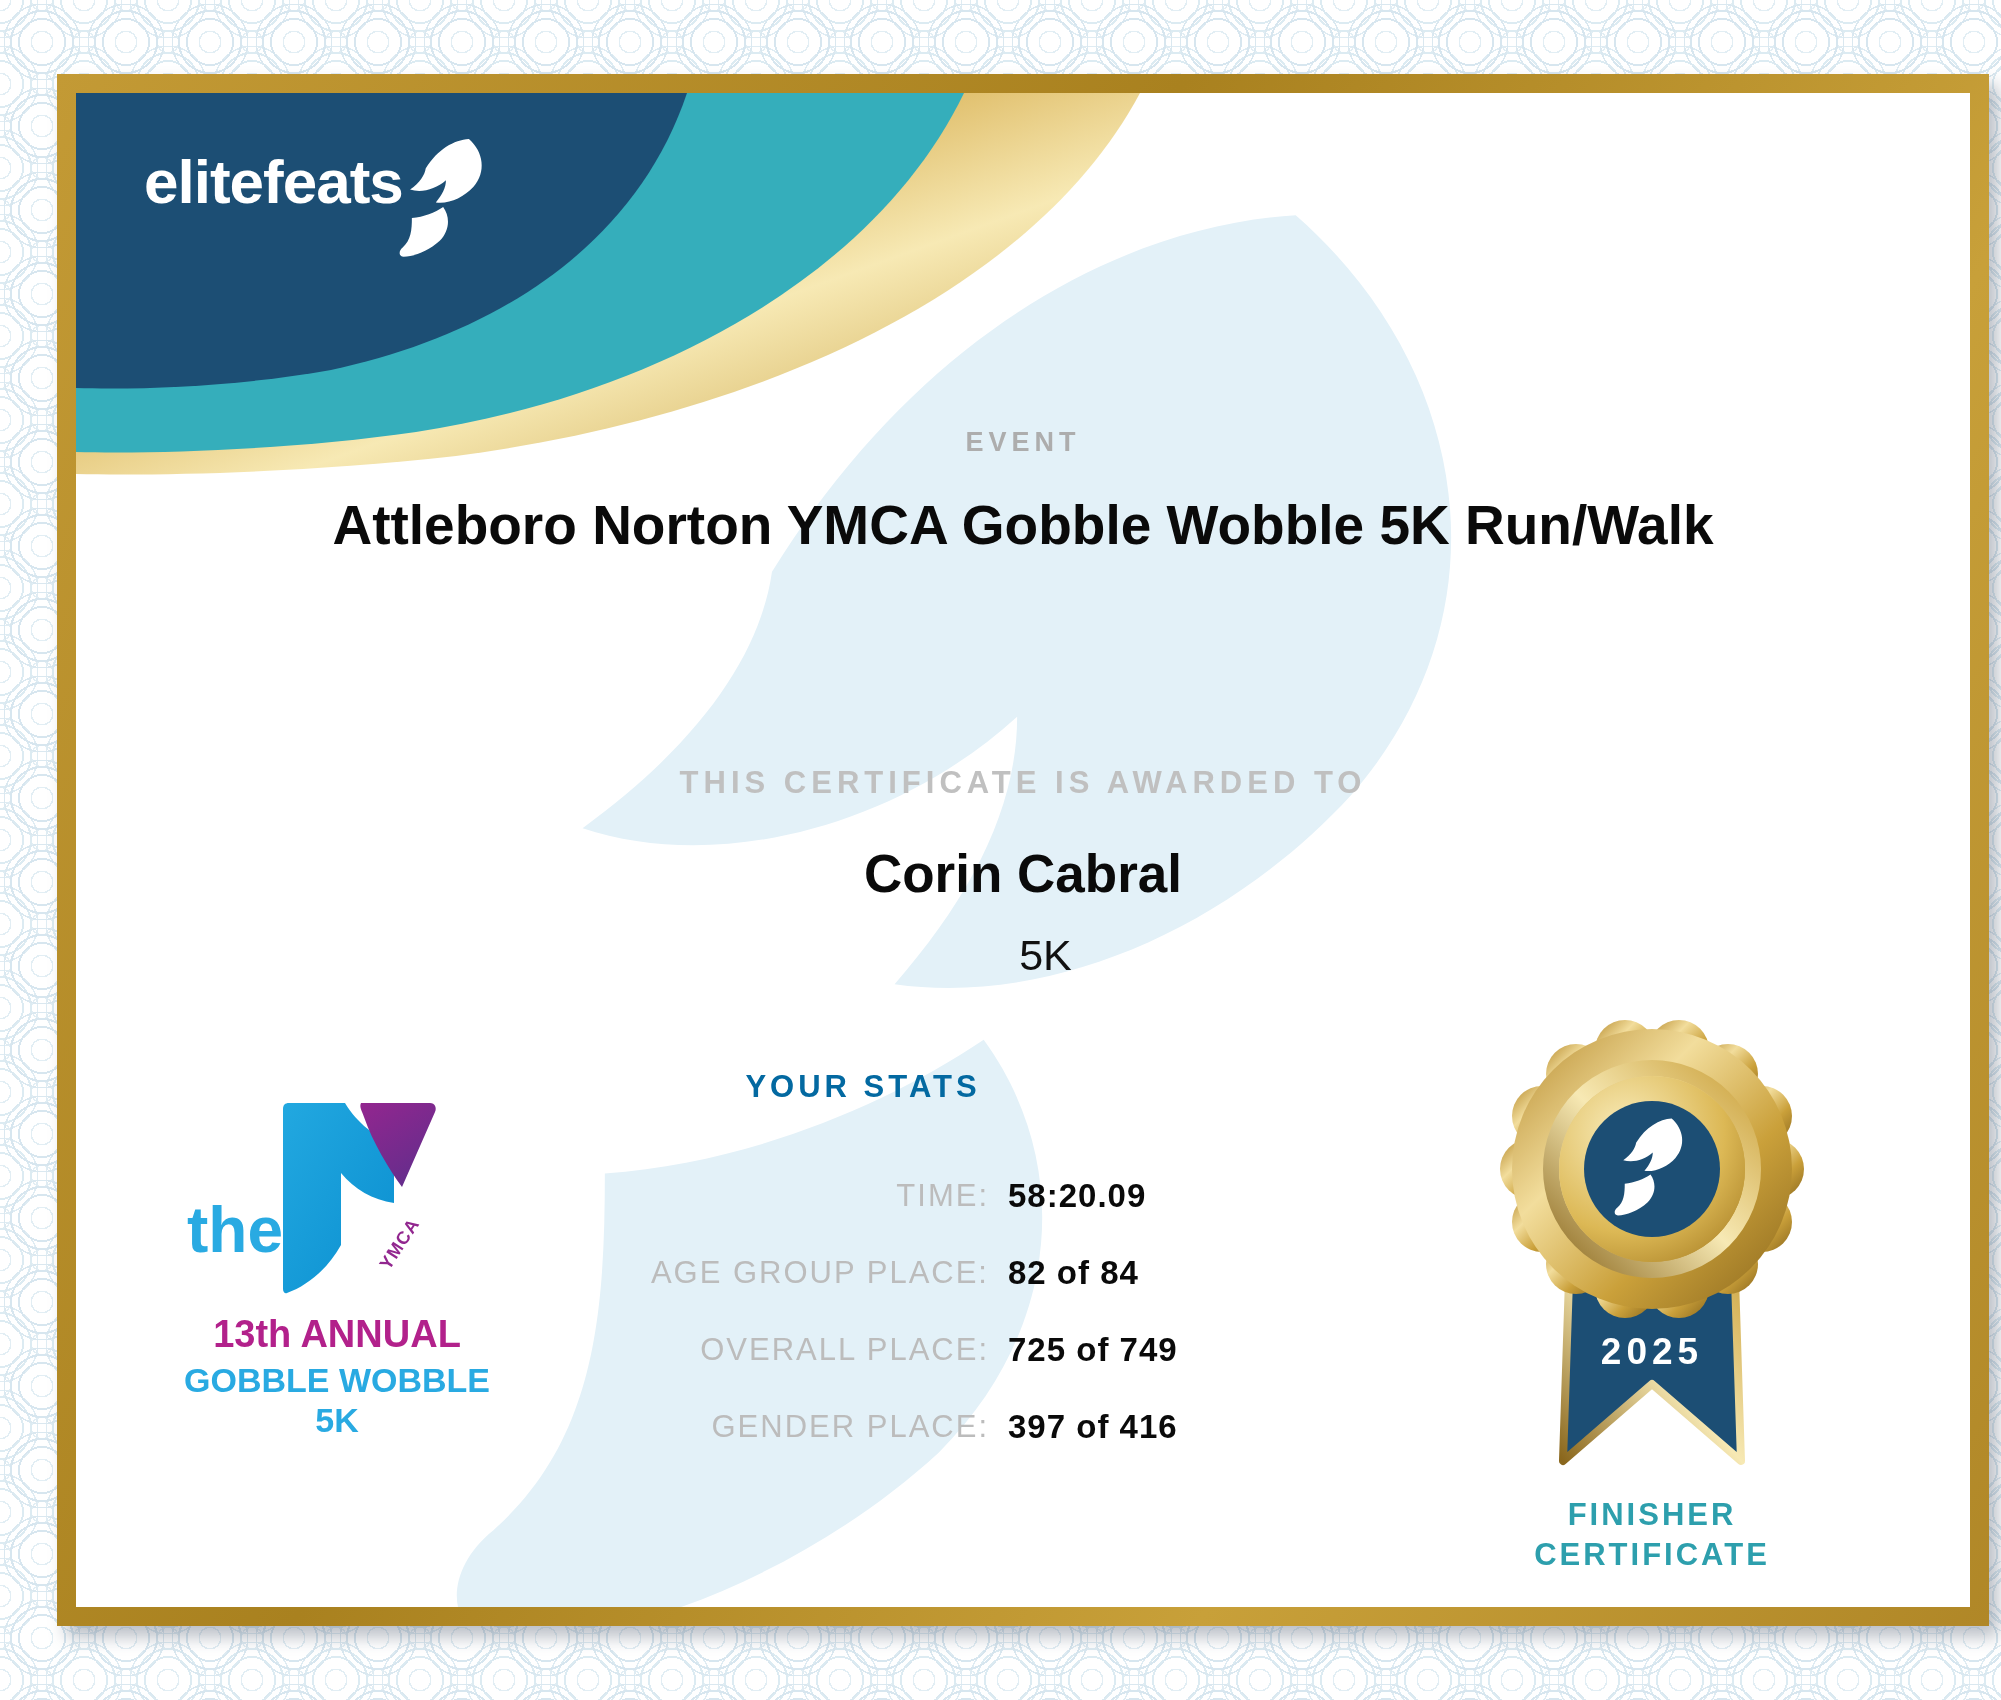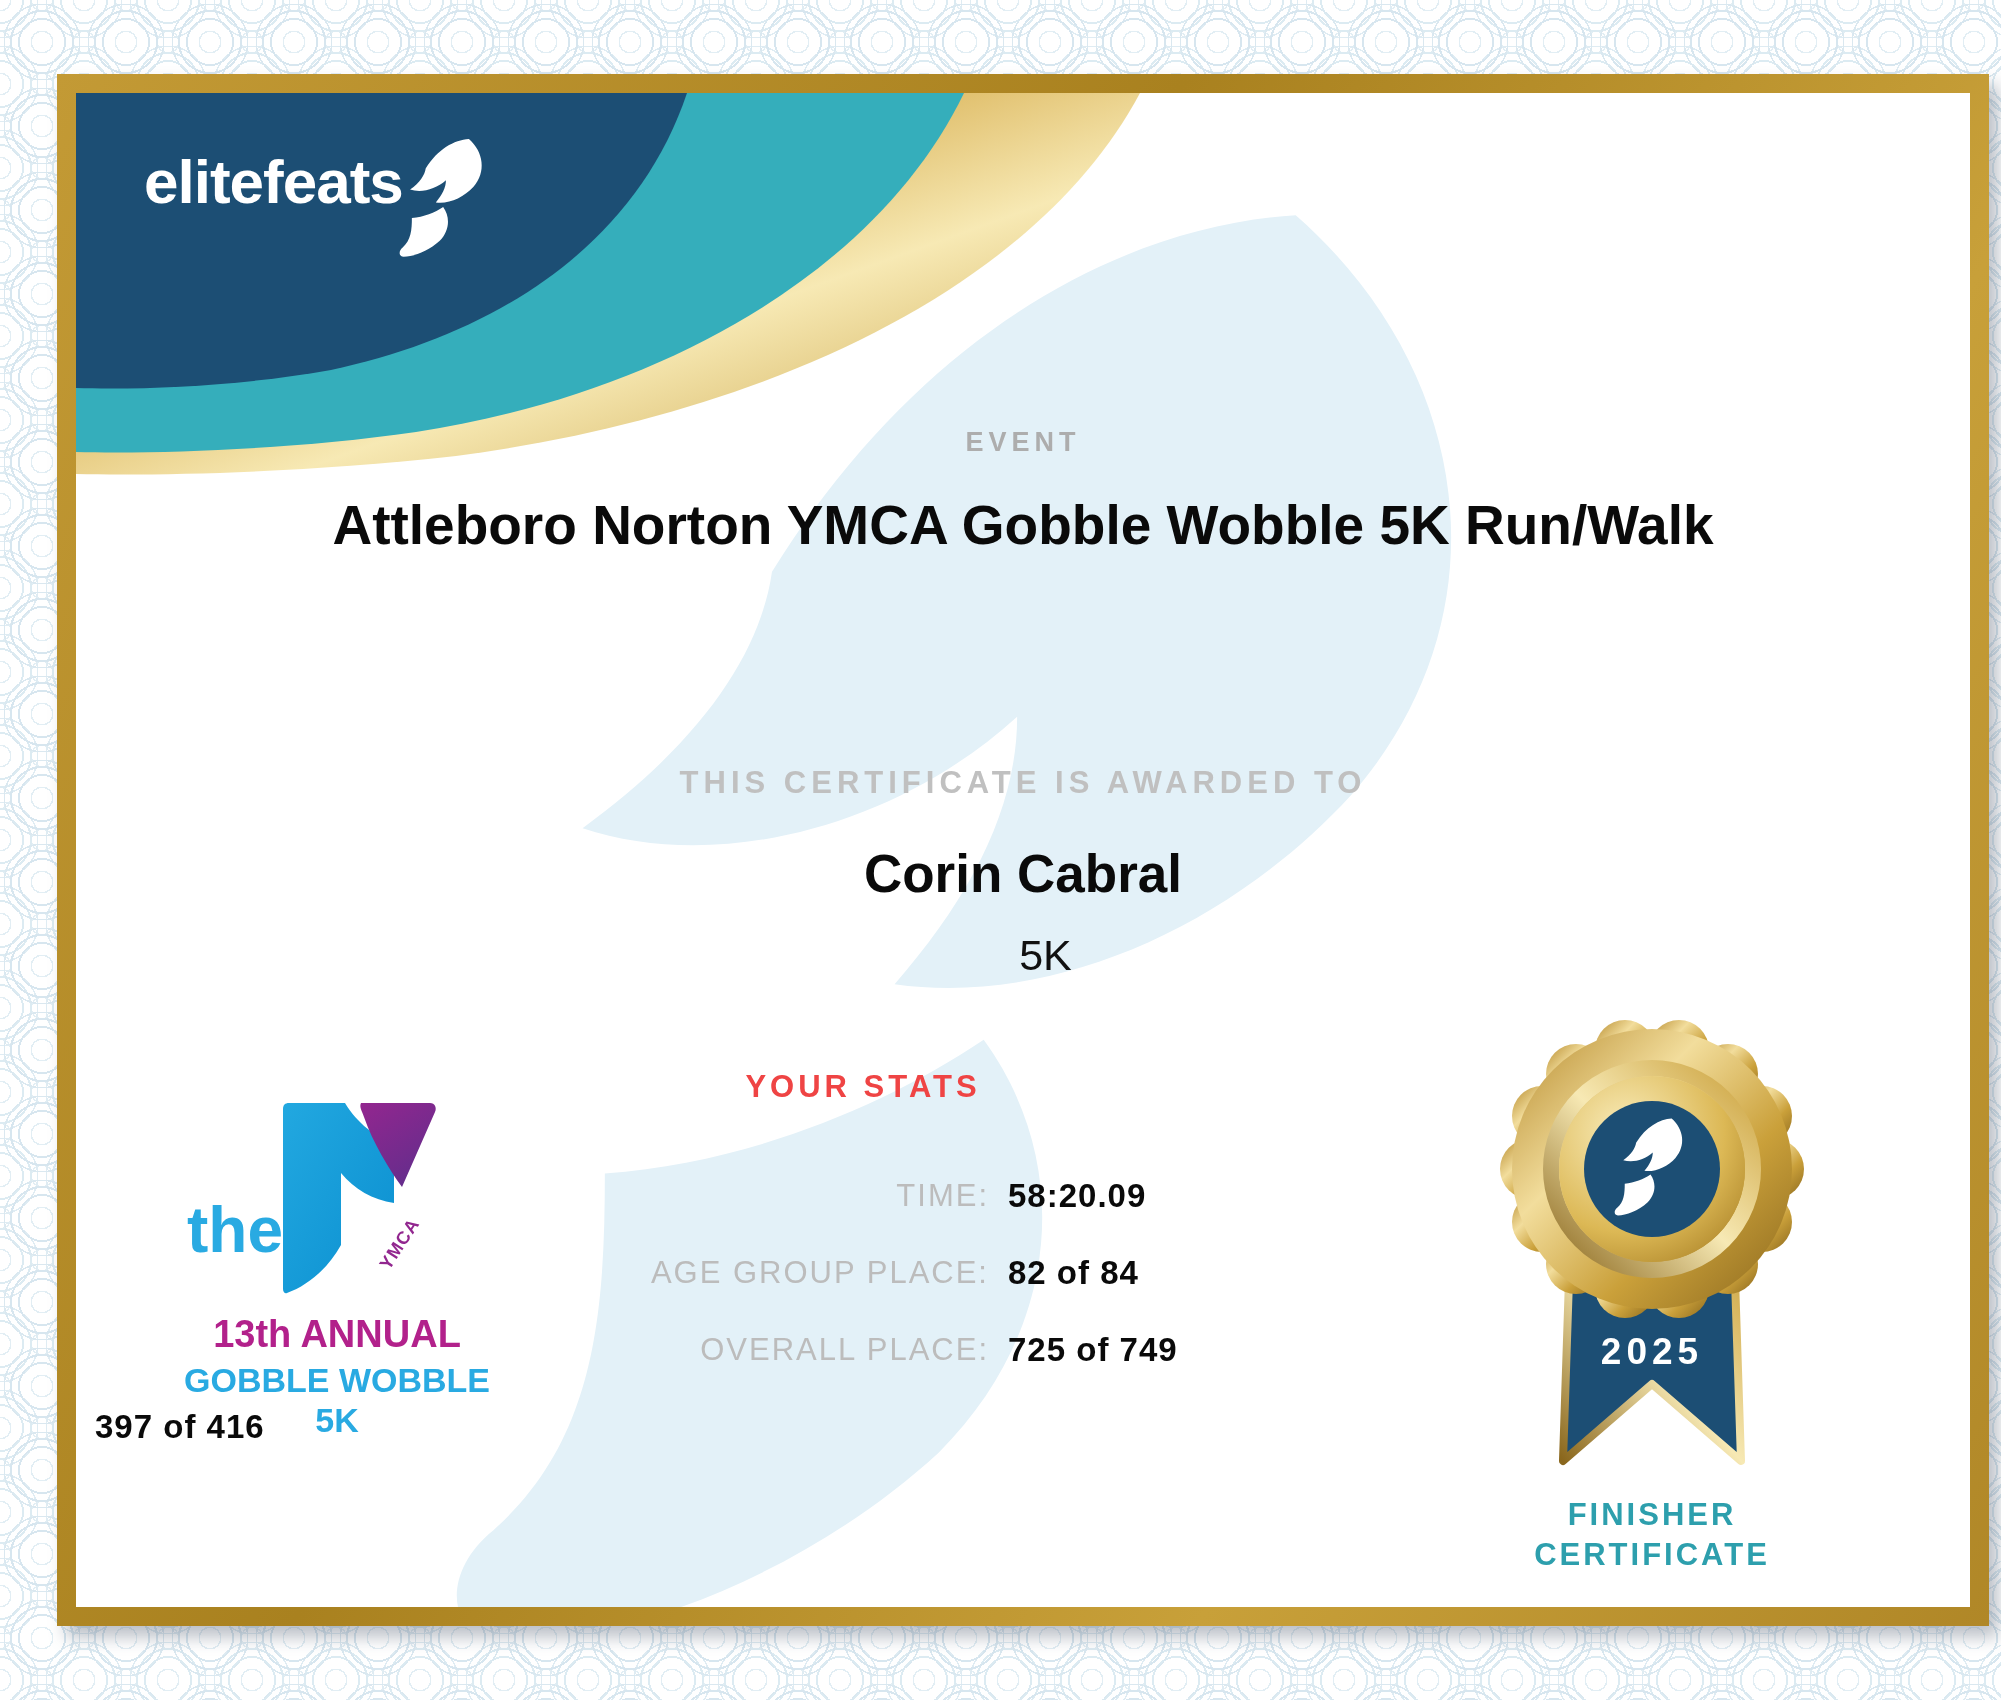--- a/index.html
+++ b/index.html
@@ -31,21 +31,21 @@
   .brand-icon{width:92px;height:129px;margin-left:-4px;margin-top:-14px;color:#ffffff;}
 
   .center-line{position:absolute;left:0;width:100%;text-align:center;}
   .event-label{top:334px;font-size:27px;font-weight:700;letter-spacing:5px;color:#adadad;}
   .event-title{top:400px;font-size:55px;font-weight:700;letter-spacing:0;color:#0a0a0a;}
   .awarded-label{top:672px;font-size:31px;font-weight:700;letter-spacing:5px;color:#c0c0c0;}
   .runner-name{top:750px;font-size:53px;font-weight:700;color:#0a0a0a;}
   .distance{top:838px;font-size:43px;font-weight:400;color:#111;padding-left:45px;}
 
   .your-stats{position:absolute;top:976px;left:0;width:1574px;text-align:center;
-    font-size:31px;font-weight:700;letter-spacing:4px;color:#ef4444;}
+    font-size:31px;font-weight:700;letter-spacing:4px;color:#0369a1;}
 
   .stats{position:absolute;top:1064px;left:0;width:100%;}
   .stat-row{height:77px;display:flex;align-items:center;}
   .stat-label{width:913px;text-align:right;font-size:31px;letter-spacing:2px;color:#bcbcbc;font-weight:400;}
   .stat-value{margin-left:19px;font-size:33px;font-weight:700;letter-spacing:1px;color:#0a0a0a;}
 
   
   .event-logo{position:absolute;left:85px;top:1002px;width:352px;}
   .ymca-mark{position:relative;height:218px;}
   .the-text{position:absolute;left:26px;top:98px;font-size:64px;font-weight:700;color:#29aae2;}
@@ -116,20 +116,21 @@
         </div>
         <div class="stat-row">
           <div class="stat-label">AGE GROUP PLACE:</div>
           <div class="stat-value">82 of 84</div>
         </div>
         <div class="stat-row">
           <div class="stat-label">OVERALL PLACE:</div>
           <div class="stat-value">725 of 749</div>
         </div>
         <div class="stat-row">
+          <div class="stat-label">GENDER PLACE:</div>
           <div class="stat-value">397 of 416</div>
         </div>
       </div>
 
       <div class="event-logo">
         <div class="ymca-mark">
           <div class="the-text">the</div>
           <svg class="y-svg" viewBox="0 0 165 212" aria-hidden="true">
             <defs>
               <linearGradient id="yPurple" x1="0" y1="0" x2="0.6" y2="1">

